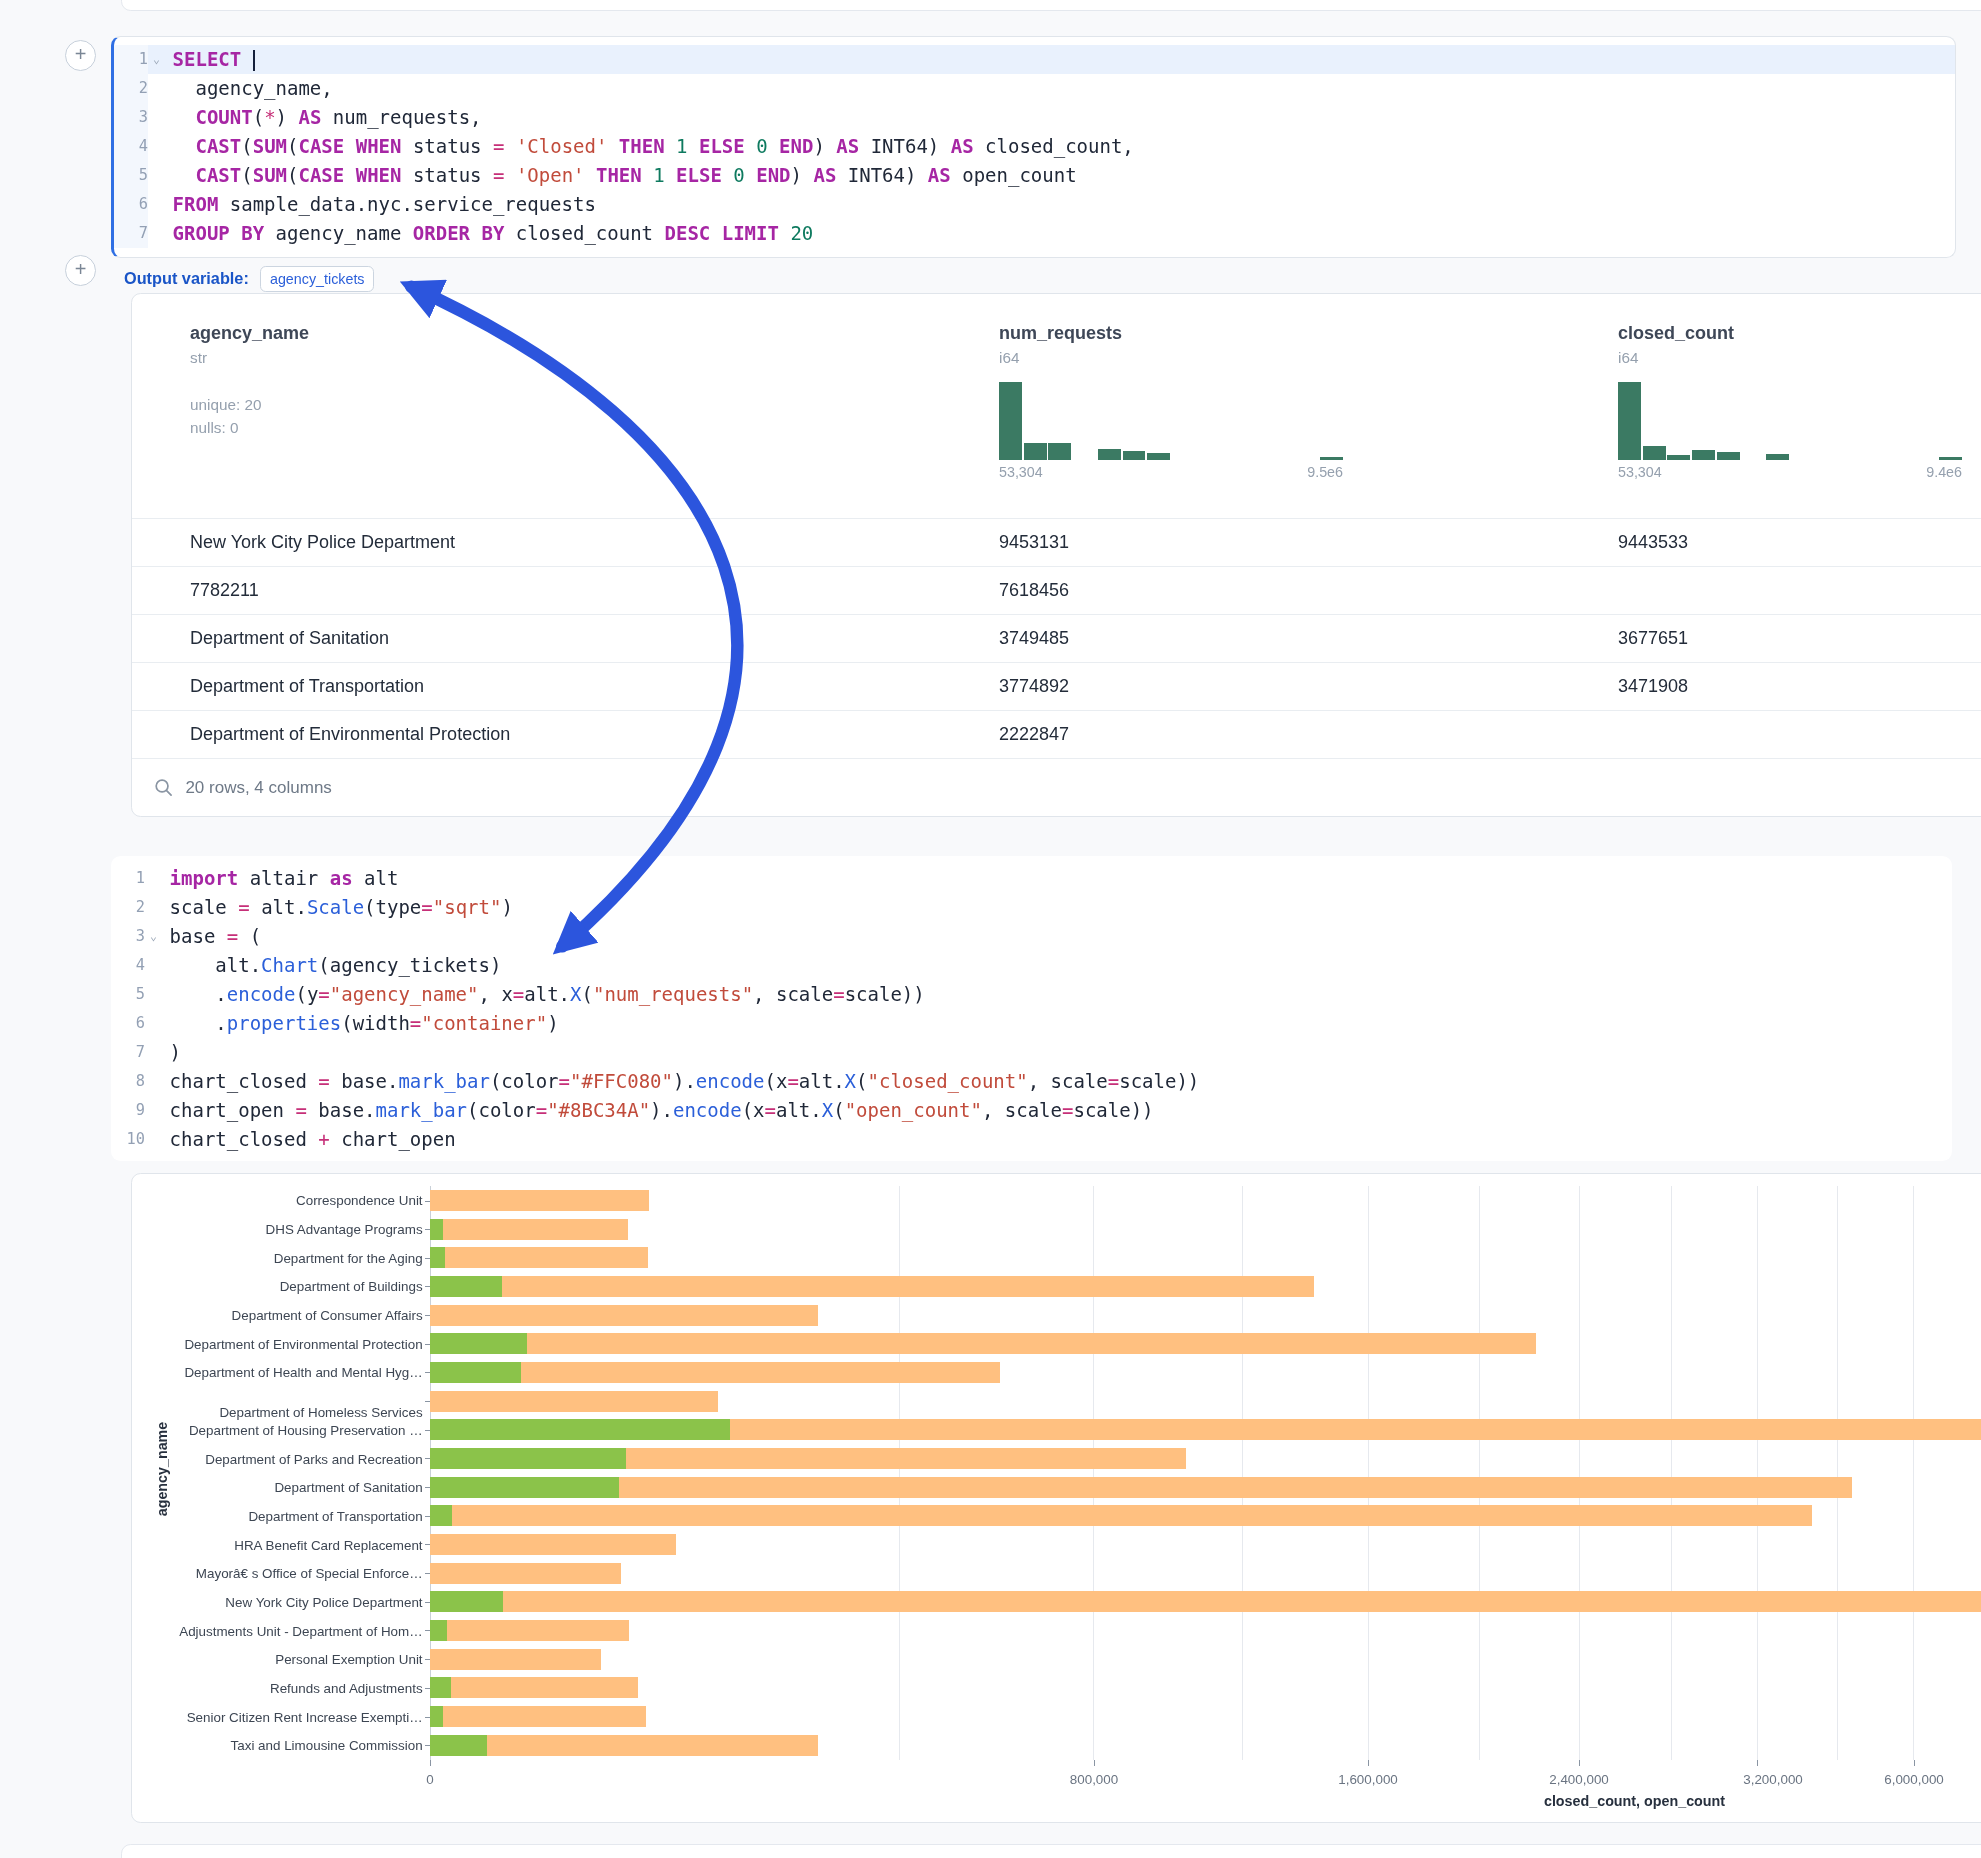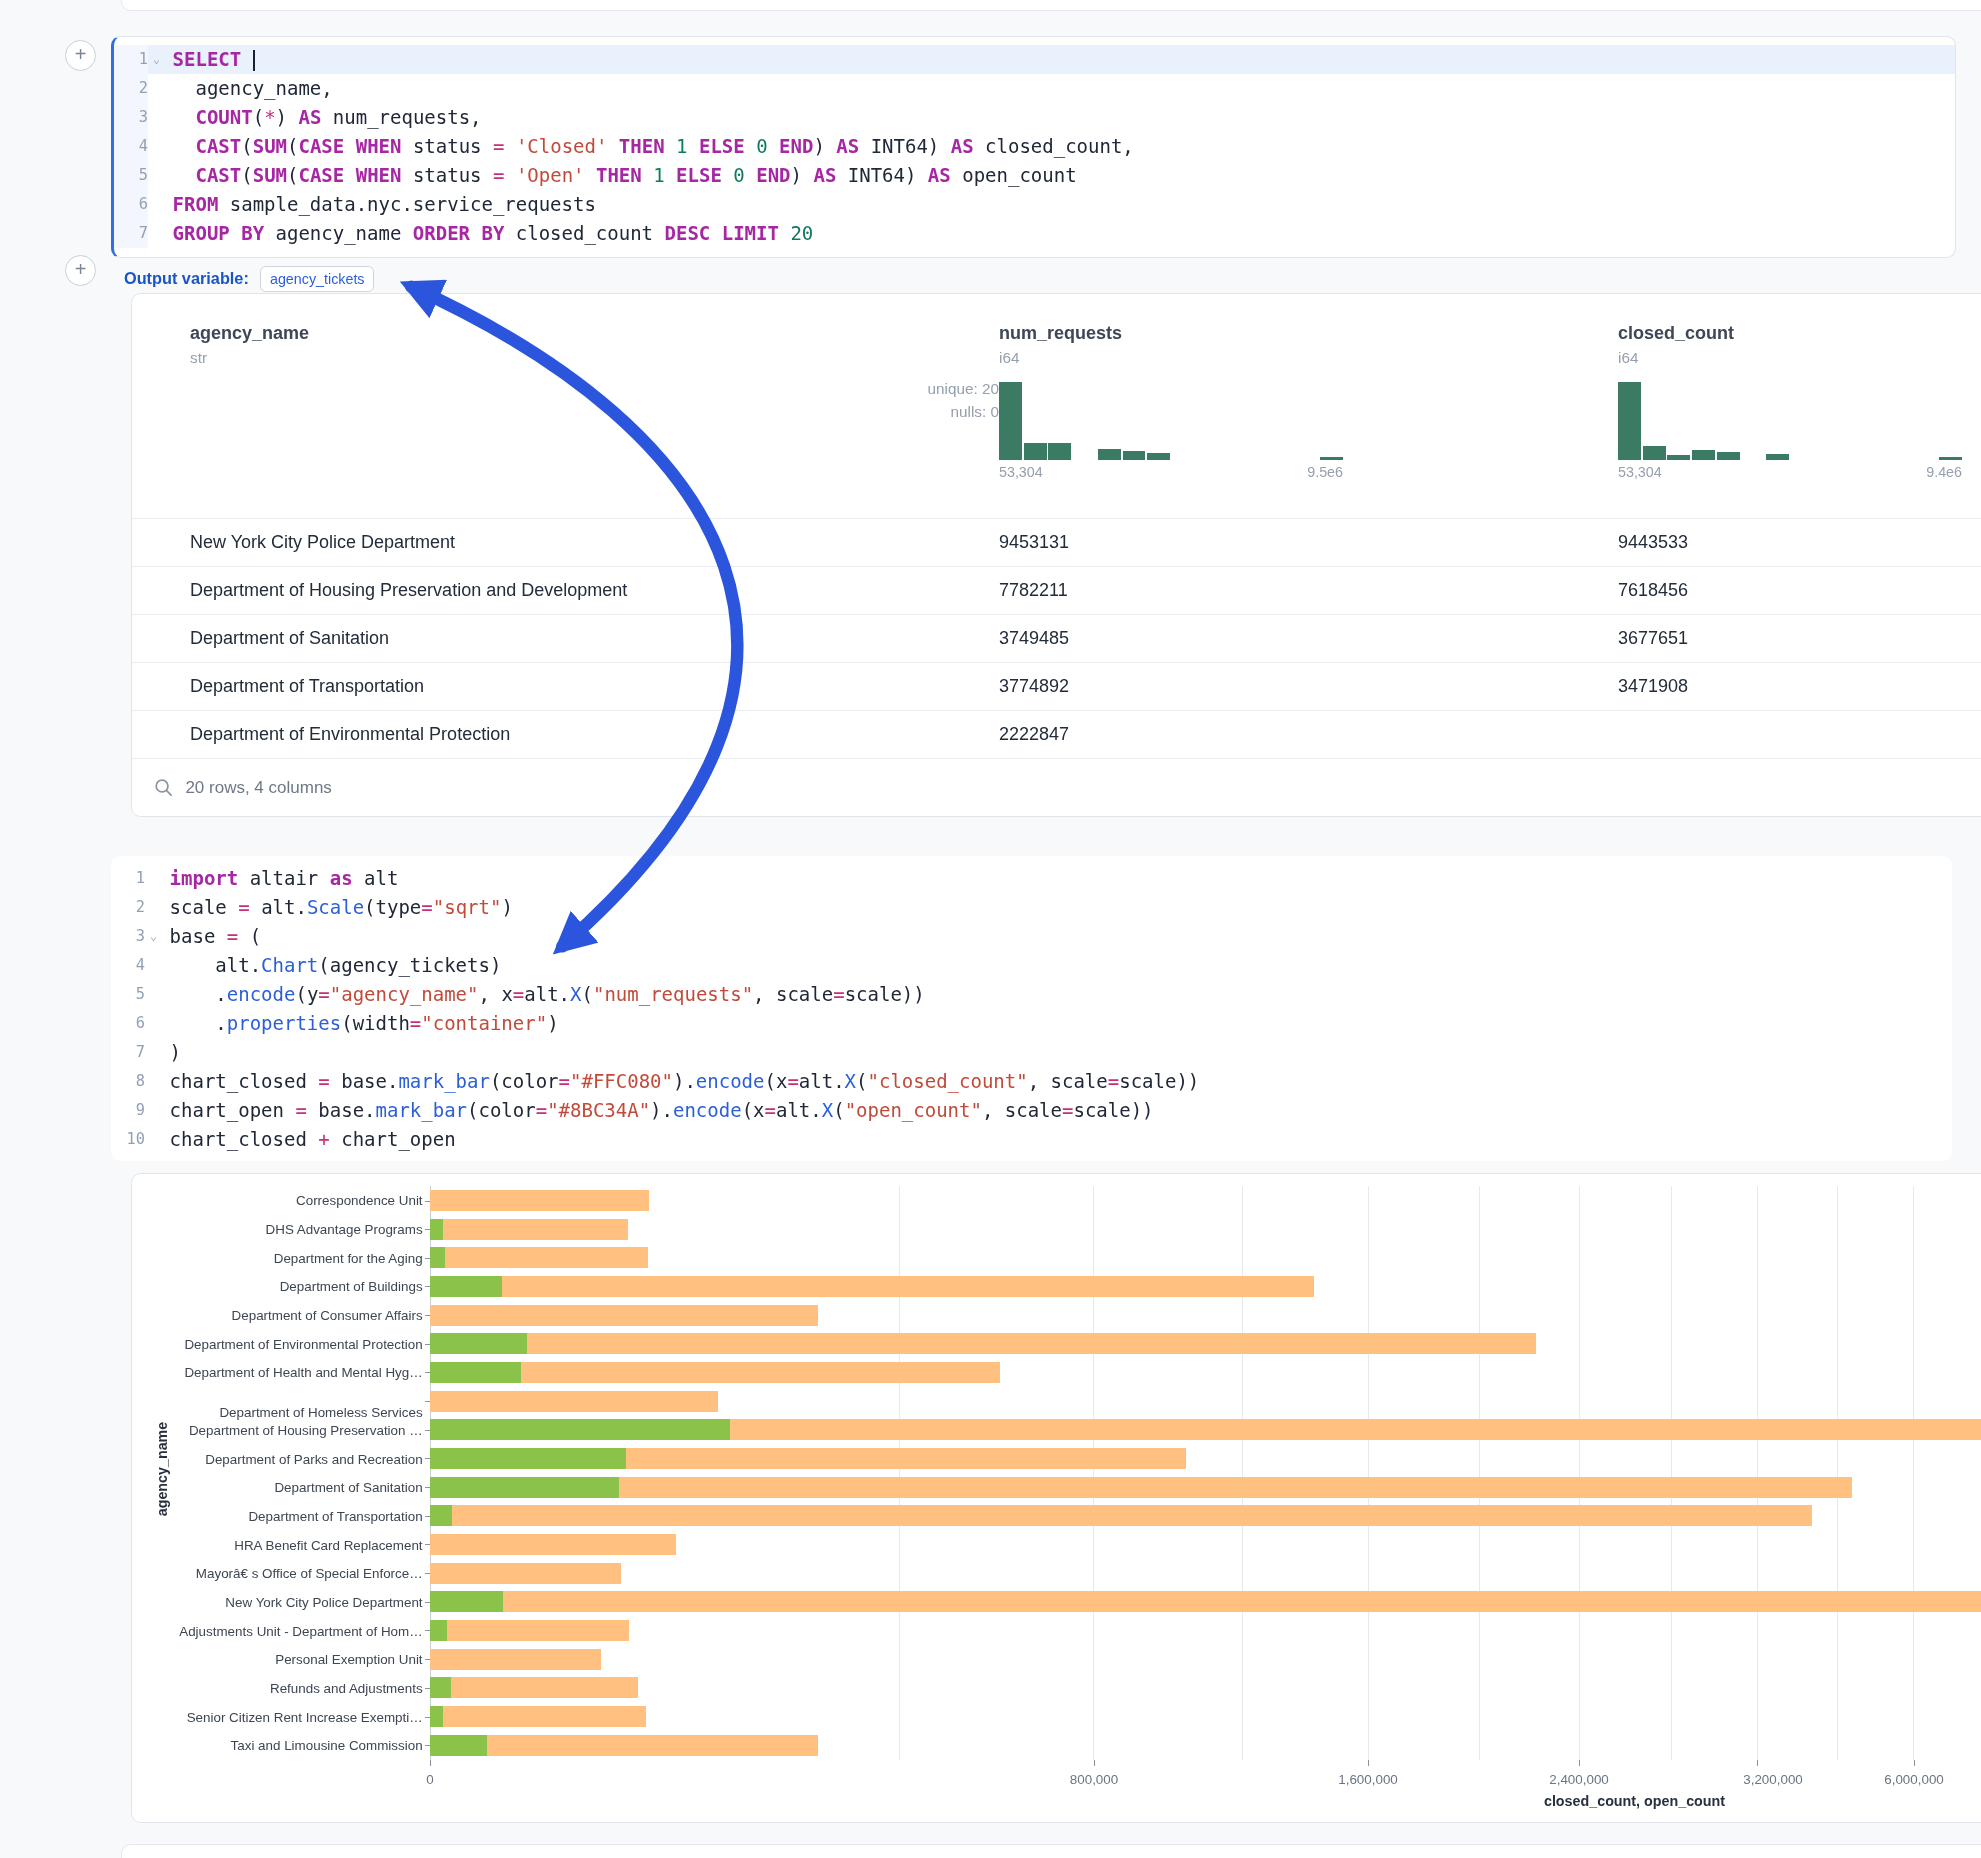--- a/index.html
+++ b/index.html
@@ -31,21 +31,21 @@
   .outvar{position:absolute;left:124px;top:266px;display:flex;align-items:center;gap:11.5px;}
   .outvar-label{color:#1a55c7;font-weight:700;font-size:16.3px;}
   .outvar-chip{display:inline-block;max-width:113px;overflow:hidden;white-space:nowrap;
        border:1px solid #ccd5e0;border-radius:5.7px;padding:3.8px 8.6px;color:#2b5fd9;font-size:14.3px;background:#fff;cursor:pointer;}
   .table-card{left:131px;top:293px;width:1864px;overflow:hidden;}
   .tgrid{display:grid;grid-template-columns:809px 619px 497px;padding-left:58px;}
   .thead{height:224px;}
   .th-name{font-size:18px;font-weight:700;color:#3e4757;margin-top:29px;}
   .th-type{font-size:15.3px;color:#95a0ae;margin-top:4.8px;}
   .th-meta{font-size:15.3px;color:#95a0ae;line-height:23px;}
-  .th-meta-wrap{margin-top:10px;text-align:right;}
+  .th-meta-wrap{margin-top:26px;}
   .hist{display:flex;align-items:flex-end;gap:1.9px;height:78px;width:344px;margin-top:15.3px;}
   .hist .hb{flex:1;}
   .hist-labels{display:flex;justify-content:space-between;width:344px;font-size:14.3px;color:#95a0ae;margin-top:3.8px;}
   .trow{height:47px;border-top:1px solid #e9edf1;font-size:18px;color:#232c3a;line-height:47px;}
   .trow > div{overflow:hidden;white-space:nowrap;}
   .tfoot{height:57px;border-top:1px solid #e9edf1;display:flex;align-items:center;gap:12.4px;
          padding-left:22px;color:#6e7987;font-size:17px;}
   .chart-card{left:131px;top:1173px;width:1864px;height:648px;overflow:hidden;}
   #plot{position:absolute;left:298px;top:12.4px;width:2409px;height:574px;}
   .gl{position:absolute;top:0;width:1px;height:574px;background:#e6e9ee;}
@@ -148,21 +148,20 @@
           </div>
         </div>
       </div>
     <div id="tbody">
         <div class="tgrid trow">
           <div>New York City Police Department</div>
           <div>9453131</div>
           <div>9443533</div>
         </div>
         <div class="tgrid trow">
-          <div>Department of Housing Preservation and Development</div>
           <div>7782211</div>
           <div>7618456</div>
         </div>
         <div class="tgrid trow">
           <div>Department of Sanitation</div>
           <div>3749485</div>
           <div>3677651</div>
         </div>
         <div class="tgrid trow">
           <div>Department of Transportation</div>

